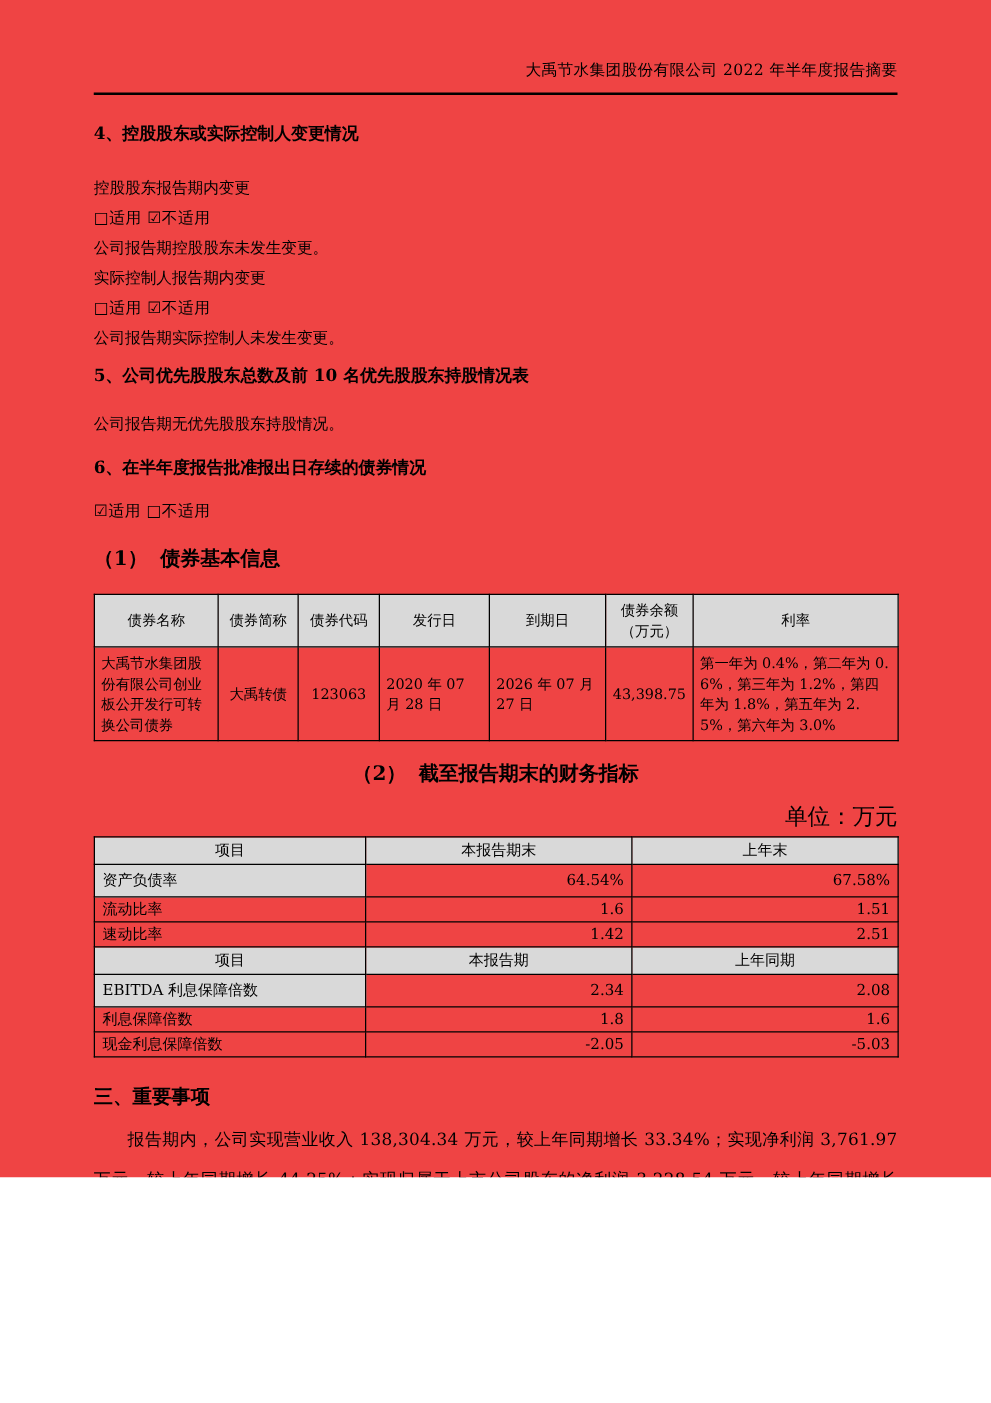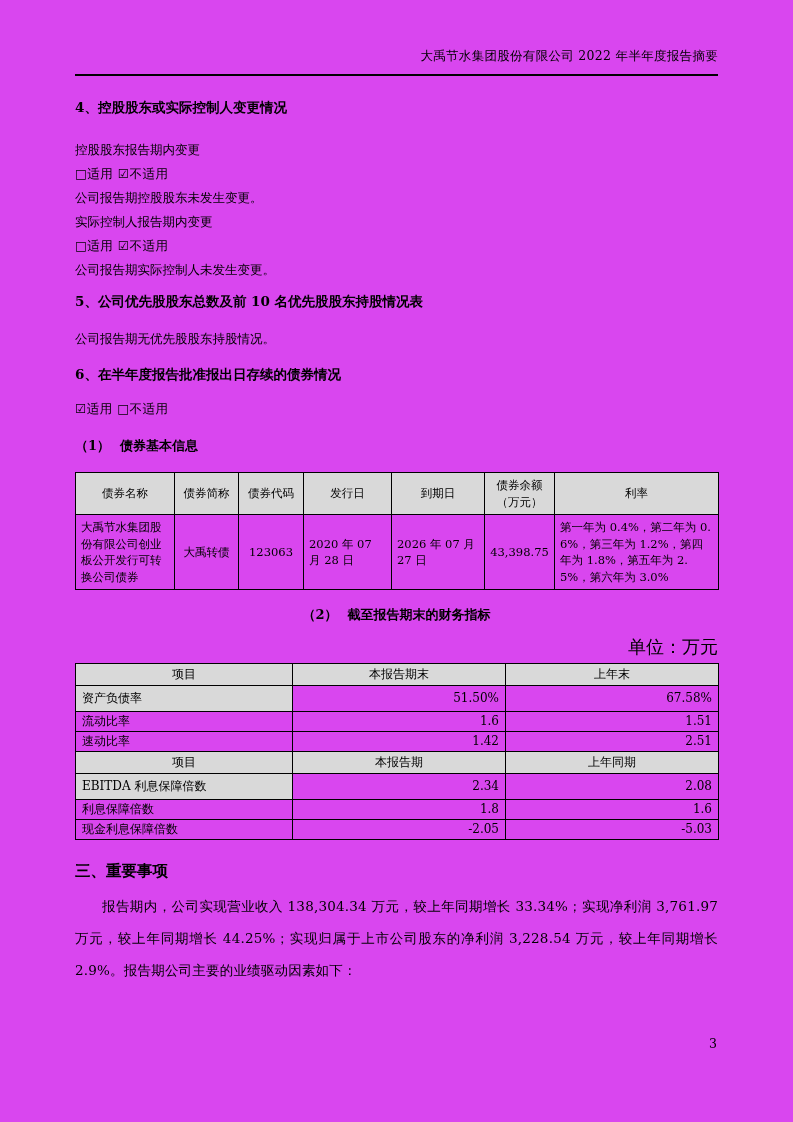--- a/index.html
+++ b/index.html
@@ -1,22 +1,22 @@
 <!DOCTYPE html>
 <html><head>
 <meta charset="utf-8">
 <style>
   * { margin: 0; padding: 0; box-sizing: border-box; }
   html, body { background: #ffffff; }
   .page {
     position: relative;
     width: 793px;
-    height: 1122px;
+    height: 942px;
     margin: 0 auto;
-    background: #d946ef;
+    background: #ef4444;
     color: #000000;
     font-family: "DejaVu Serif", "DejaVu Sans", "Liberation Serif", serif;
     overflow: hidden;
   }
   .content { padding: 0 75px; }
 
   .doc-header {
     padding-top: 48px;
     padding-bottom: 9px;
     text-align: right;
@@ -38,21 +38,21 @@
   }
   .first-after-title { margin-top: 24px; }
   .check-line { letter-spacing: 0.5px; }
 
   .sec5-title { margin-top: 13px; }
   .sec5-body { margin-top: 19px; }
   .sec6-title { margin-top: 17px; }
   .sec6-check { margin-top: 16px; }
 
   .sub-title {
-    font-size: 13px;
+    font-size: 16px;
     font-weight: bold;
     margin-top: 19px;
   }
   .sub-title .gap { display: inline-block; width: 10px; }
 
   table { border-collapse: collapse; table-layout: fixed; width: 643px; }
   .bond-table { margin-top: 17px; border: 1.5px solid #000; }
   .bond-table th, .bond-table td {
     border: 1px solid #000;
     font-size: 11.5px;
@@ -196,21 +196,21 @@
           <col style="width:213px">
       </colgroup>
       <tbody>
           <tr class="hdr">
         <td>项目</td>
         <td>本报告期末</td>
         <td>上年末</td>
       </tr>
       <tr class="shaded">
         <td class="lbl">资产负债率</td>
-        <td class="val">51.50%</td>
+        <td class="val">64.54%</td>
         <td class="val">67.58%</td>
       </tr>
       <tr class="normal">
         <td class="lbl">流动比率</td>
         <td class="val">1.6</td>
         <td class="val">1.51</td>
       </tr>
       <tr class="normal">
         <td class="lbl">速动比率</td>
         <td class="val">1.42</td>

